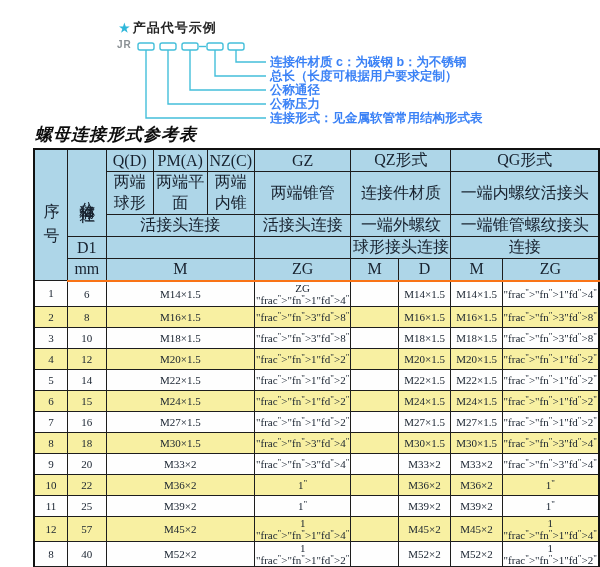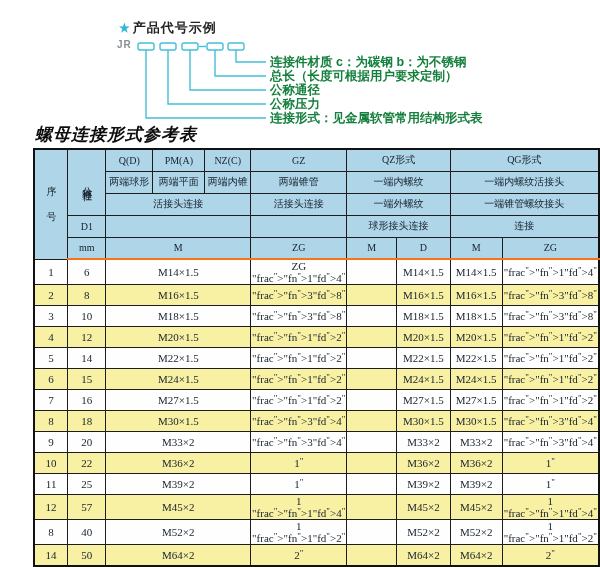--- a/index.html
+++ b/index.html
@@ -16,21 +16,21 @@
     position:absolute;left:119px;top:19px;font-size:13px;font-weight:bold;color:#222;
     letter-spacing:1px;white-space:nowrap;
   }
   .diagram-title .star{color:#2fb7da;margin-right:2px;font-size:12px;}
   .jr-label{
     position:absolute;left:117px;top:39px;font-size:10px;font-weight:bold;color:#8a9094;
     letter-spacing:1px;
   }
   .connector-svg{position:absolute;left:0;top:0;width:600px;height:146px;}
   .code-label{
-    position:absolute;left:270px;height:14px;font-size:12.5px;font-weight:bold;color:#15803d;
+    position:absolute;left:270px;height:14px;font-size:12.5px;font-weight:bold;color:#3b82f6;
     white-space:nowrap;line-height:14px;
   }
   .lbl-0{top:55px;} .lbl-1{top:69px;text-align:right;} .lbl-2{top:83px;} .lbl-3{top:97px;} .lbl-4{top:111px;text-align:center;}
 
   .table-title{
     position:absolute;left:35px;top:123px;margin:0;
     font-family:"DejaVu Serif",serif;font-style:italic;font-weight:bold;
     font-size:17px;color:#0d0d0d;letter-spacing:1px;white-space:nowrap;
   }
 
@@ -42,21 +42,21 @@
     font-size:11px;color:#17212e;
   }
   table.ref th,table.ref td{
     border:1px solid #1d1d1d;text-align:center;vertical-align:middle;
     padding:0 1px;overflow:hidden;
   }
   table.ref{border:2px solid #111;}
   table.ref thead tr{height:22px;}
   table.ref thead{background:#aed6e8;}
   table.ref thead tr:last-child th{border-bottom:2px solid #f97316;}
-  table.ref th{font-weight:normal;font-size:10px;}
+  table.ref th{font-weight:normal;font-size:16px;}
   table.ref tbody tr{height:21px;background:#fefefe;}
   table.ref tbody tr.alt{background:#f8f0a2;}
   th.v-text{
     writing-mode:vertical-lr;text-orientation:upright;
     font-size:11.5px;letter-spacing:2px;padding:2px 0;
   }
   th.seq-h{letter-spacing:26px;font-size:12px;}
   .inch{font-size:9px;vertical-align:top;line-height:1;}
 </style>
 </head>
@@ -121,21 +121,21 @@
         <th>NZ(C)</th>
         <th>GZ</th>
         <th colspan="2">QZ形式</th>
         <th colspan="2">QG形式</th>
       </tr>
       <tr>
         <th>两端球形</th>
         <th>两端平面</th>
         <th>两端内锥</th>
         <th>两端锥管</th>
-        <th colspan="2">一端内螺纹</th>
+        <th colspan="2">连接件材质</th>
         <th colspan="2">一端内螺纹活接头</th>
       </tr>
       <tr>
         <th colspan="3">活接头连接</th>
         <th>活接头连接</th>
         <th colspan="2">一端外螺纹</th>
         <th colspan="2">一端锥管螺纹接头</th>
       </tr>
       <tr>
         <th>D1</th>

